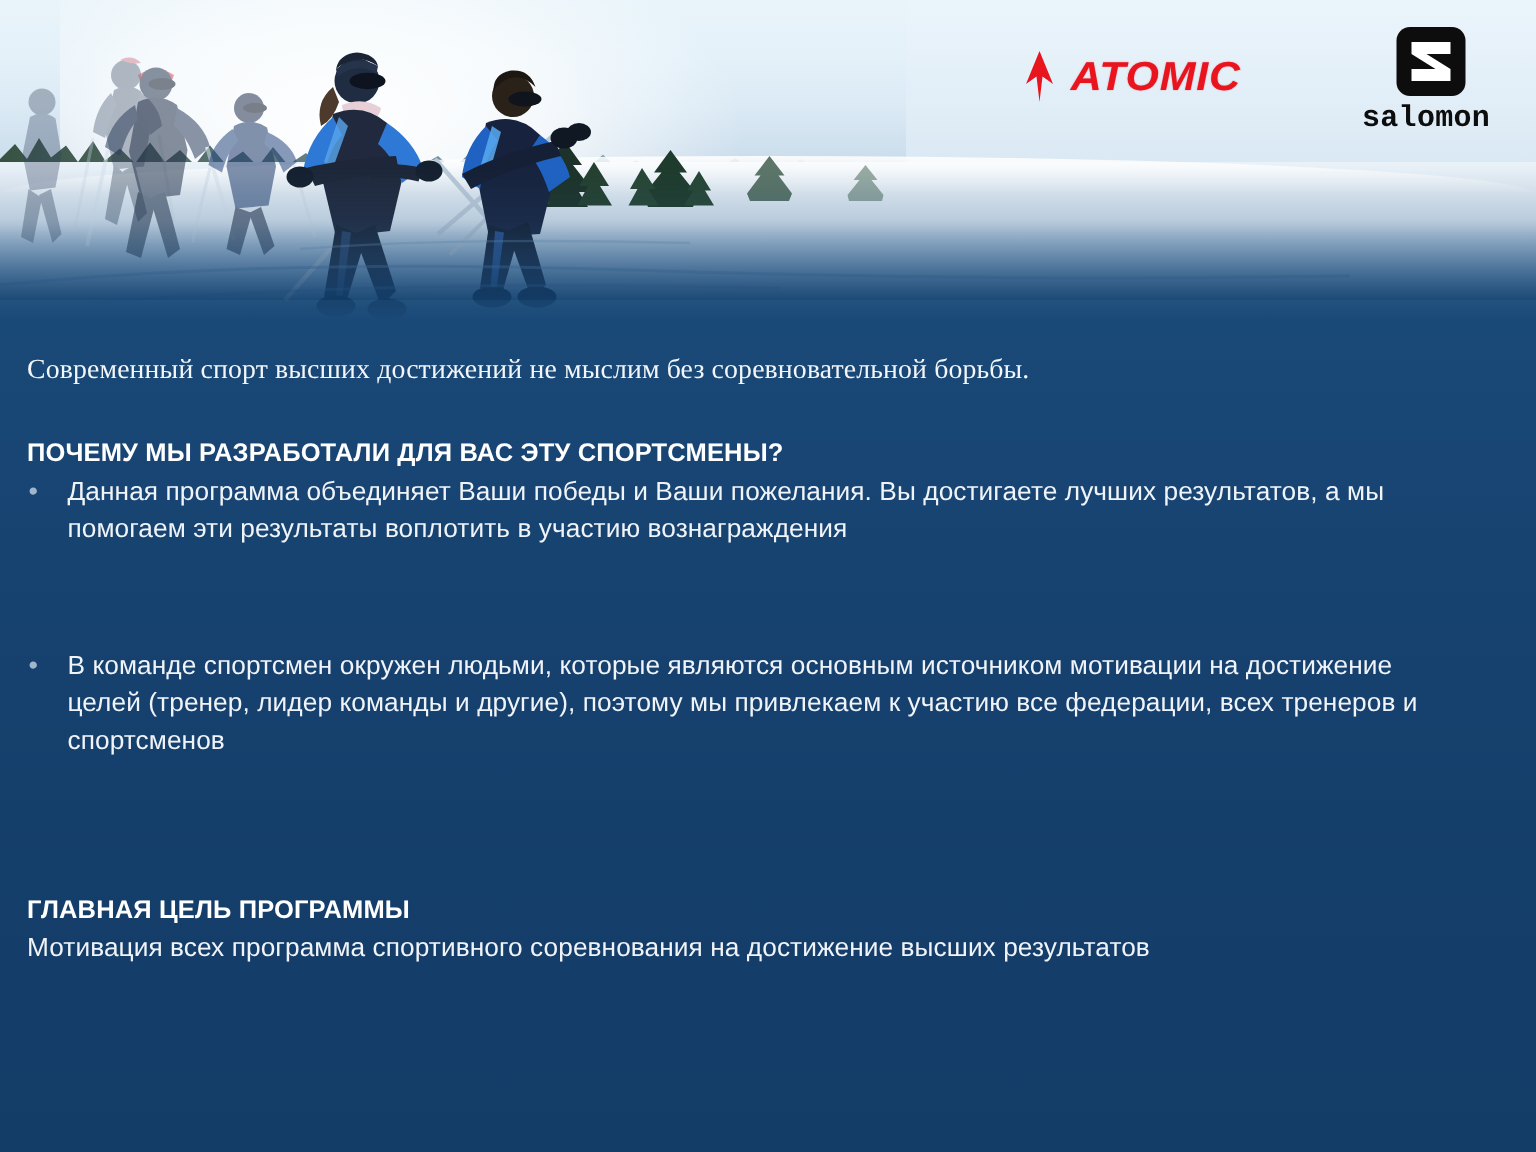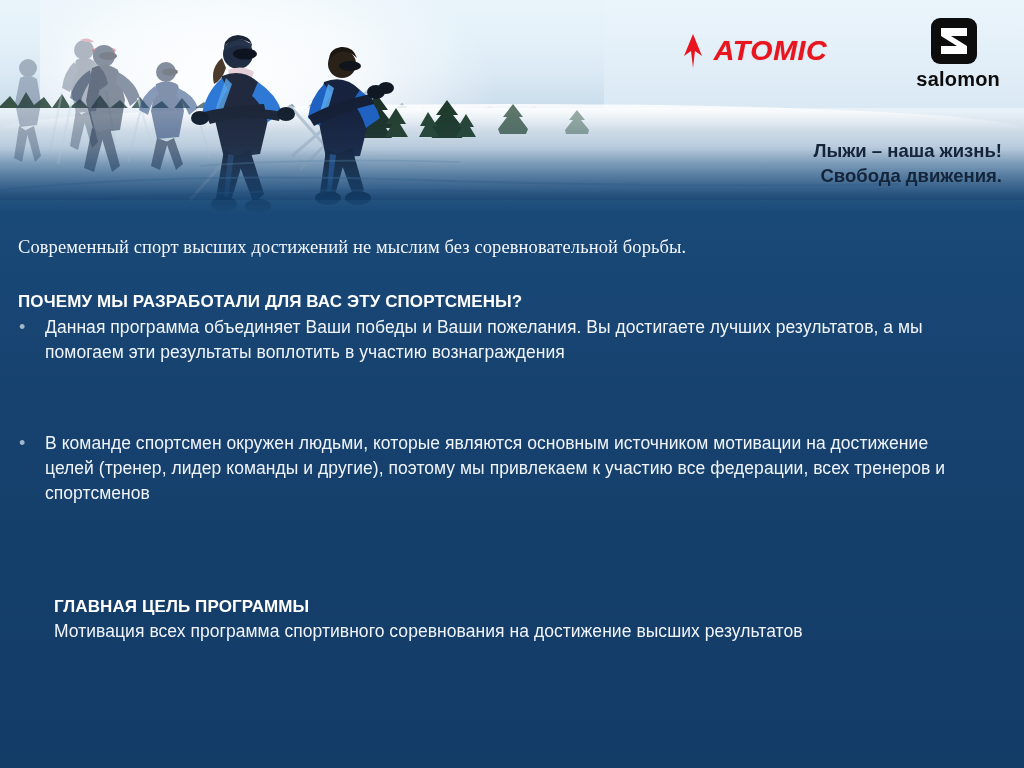--- a/index.html
+++ b/index.html
@@ -93,22 +93,22 @@
     transform:scaleX(1.06);
     text-shadow:0 0 1px rgba(232,21,31,.5);
   }
   .salomon { position:absolute; right:2px; top:2px; width:92px; }
   .sal-box {
     width:46px; height:46px; border-radius:9px; background:#0d0d0d;
     margin:0 auto; position:relative;
   }
   .sal-box svg { position:absolute; left:7px; top:6px; }
   .sal-word {
-    margin-top:4px; text-align:right;
-    font-family:Liberation Sans, sans-serif;
+    margin-top:4px; text-align:left;
+    font-family:Liberation Mono, monospace;
     font-weight:bold; font-size:20px; letter-spacing:.2px;
     color:#0d0d0d;
   }
 
   
   .tagline {
     position:absolute; right:22px; top:139px; width:420px;
     text-align:right;
     font-size:18.5px; font-weight:bold; line-height:1.33;
     color:#14243a;
@@ -141,21 +141,21 @@
   }
   .plain-text {
     font-size:17.5px; line-height:1.42; color:#f0f4f9;
     margin-top:2px; letter-spacing:.05px;
   }
 
   
   .lead          { position:absolute; left:0;  top:0;   width:960px;font-family:Liberation Serif, serif; }
   .block-1       { position:absolute; left:0;  top:56px;  width:960px; }
   .block-2       { position:absolute; left:0;  top:192px; width:960px; }
-  .block-3       { position:absolute; left:0;  top:361px; width:960px;margin-left:36px; }
+  .block-3       { position:absolute; left:0;  top:361px; width:960px; }
 </style>
 </head>
 <body>
 
 <div class="slide">
 
   <div class="base-fill"></div>
 
   <div class="photo">
 
@@ -356,24 +356,20 @@
     <div class="salomon">
       <div class="sal-box">
         <svg width="32" height="34" viewBox="0 0 32 34">
           <path fill="#ffffff" d="M3,4 L29,4 L29,12 L13,12 L29,22 L29,30 L3,30 L3,22 L19,22 L3,12 Z"></path>
         </svg>
       </div>
       <div class="sal-word">salomon</div>
     </div>
   </div>
 
-  <div class="tagline">
-    <div>Лыжи – наша жизнь!</div>
-    <div>Свобода движения.</div>
-  </div>
 
   <div class="content">
 
     <div class="lead">Современный спорт высших достижений не мыслим без соревновательной борьбы.</div>
 
     <div class="block block-1">
       <div class="heading">ПОЧЕМУ МЫ РАЗРАБОТАЛИ ДЛЯ ВАС ЭТУ СПОРТСМЕНЫ?</div>
       <div class="bullet-row">
         <div class="bullet-dot">•</div>
         <div class="bullet-text">Данная программа объединяет Ваши победы и Ваши пожелания. Вы достигаете лучших результатов, а мы помогаем эти результаты  воплотить в участию вознаграждения</div>

